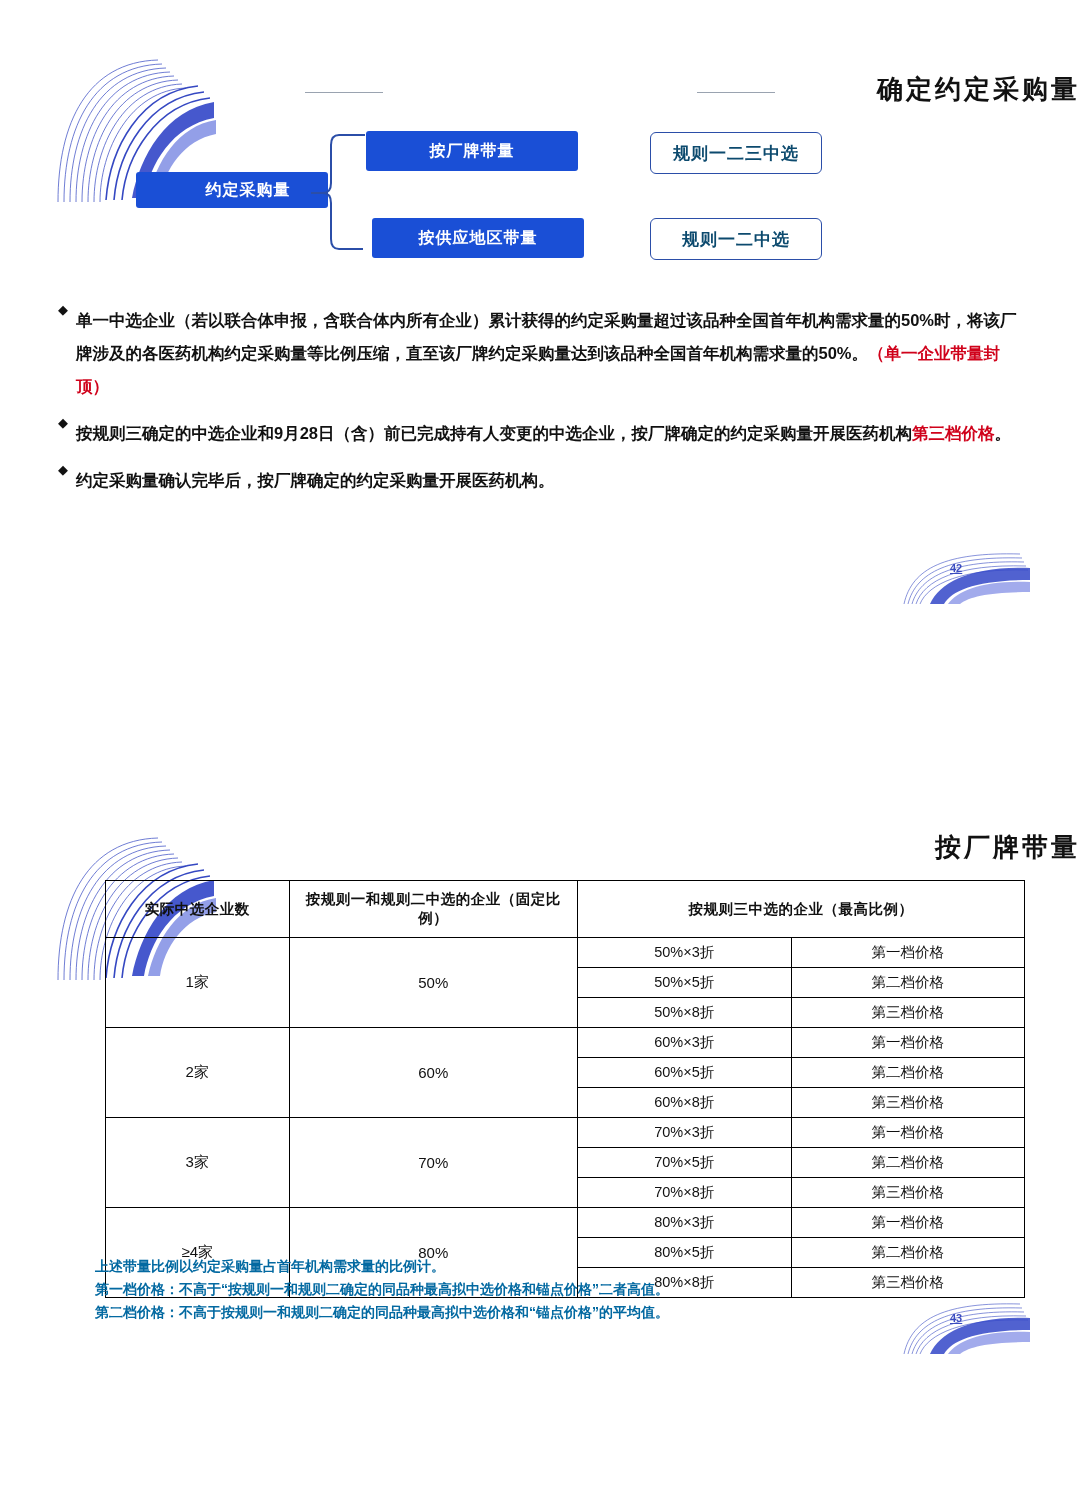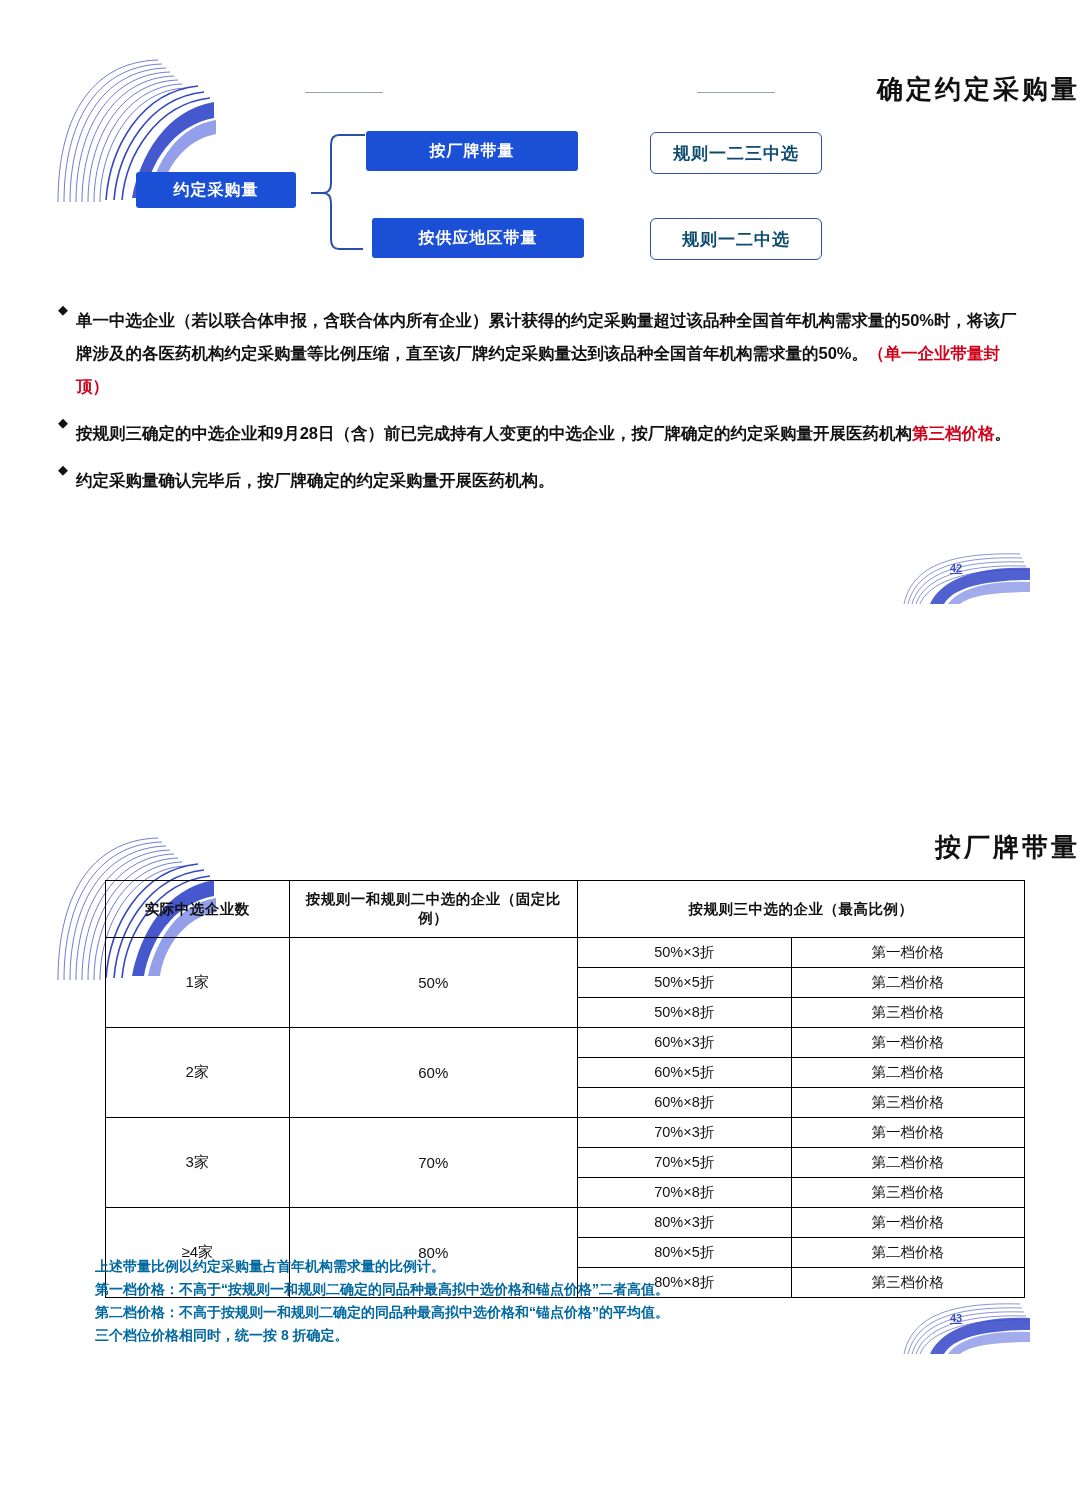--- a/index.html
+++ b/index.html
@@ -200,21 +200,21 @@
       </g>
     </svg>
   </div>
 
   <div class="title-rule left"></div>
   <div class="title-rule right"></div>
   <div class="slide-title">确定约定采购量</div>
 
   <div class="diagram">
 
-    <div class="blue-box" style="left:136px; top:47px; width:160px; height:36px;">
+    <div class="blue-box" style="left:136px; top:47px; width:160px; height:36px;padding-left:32px;">
       <span>约定采购量</span>
     </div>
 
     <div class="brace">
       <svg width="60" height="120" viewBox="0 0 60 120" xmlns="http://www.w3.org/2000/svg">
         <path d="M58,4 L34,4 Q26,4 26,14 L26,52 Q26,62 18,62 Q26,62 26,72 L26,108 Q26,118 34,118 L58,118" fill="none" stroke="#2b4ea8" stroke-width="2"></path>
         <line x1="18" y1="62" x2="6" y2="62" stroke="#2b4ea8" stroke-width="2"></line>
         <line x1="58" y1="4" x2="70" y2="4" stroke="#2b4ea8" stroke-width="2"></line>
       </svg>
     </div>
@@ -375,21 +375,20 @@
           <td class="col-price">第三档价格</td>
         </tr>
       </tbody>
     </table>
   </div>
 
   <div class="footnotes">
     <div>上述带量比例以约定采购量占首年机构需求量的比例计。</div>
     <div>第一档价格：不高于“按规则一和规则二确定的同品种最高拟中选价格和锚点价格”二者高值。</div>
     <div>第二档价格：不高于按规则一和规则二确定的同品种最高拟中选价格和“锚点价格”的平均值。</div>
-    <div>三个档位价格相同时，统一按 8 折确定。</div>
   </div>
 
   <div class="page-badge" style="left:900px; top:508px;">
     <svg width="130" height="60" viewBox="0 0 130 60" xmlns="http://www.w3.org/2000/svg">
       <g fill="none" stroke="#2b3fbf" stroke-width="0.7" opacity="0.8">
         <path d="M4,56 C12,20 46,4 120,6"></path>
         <path d="M8,56 C16,24 50,8 122,10"></path>
         <path d="M12,56 C20,28 54,12 124,14"></path>
         <path d="M16,56 C24,32 58,16 126,18"></path>
         <path d="M20,56 C28,36 62,20 128,22"></path>

